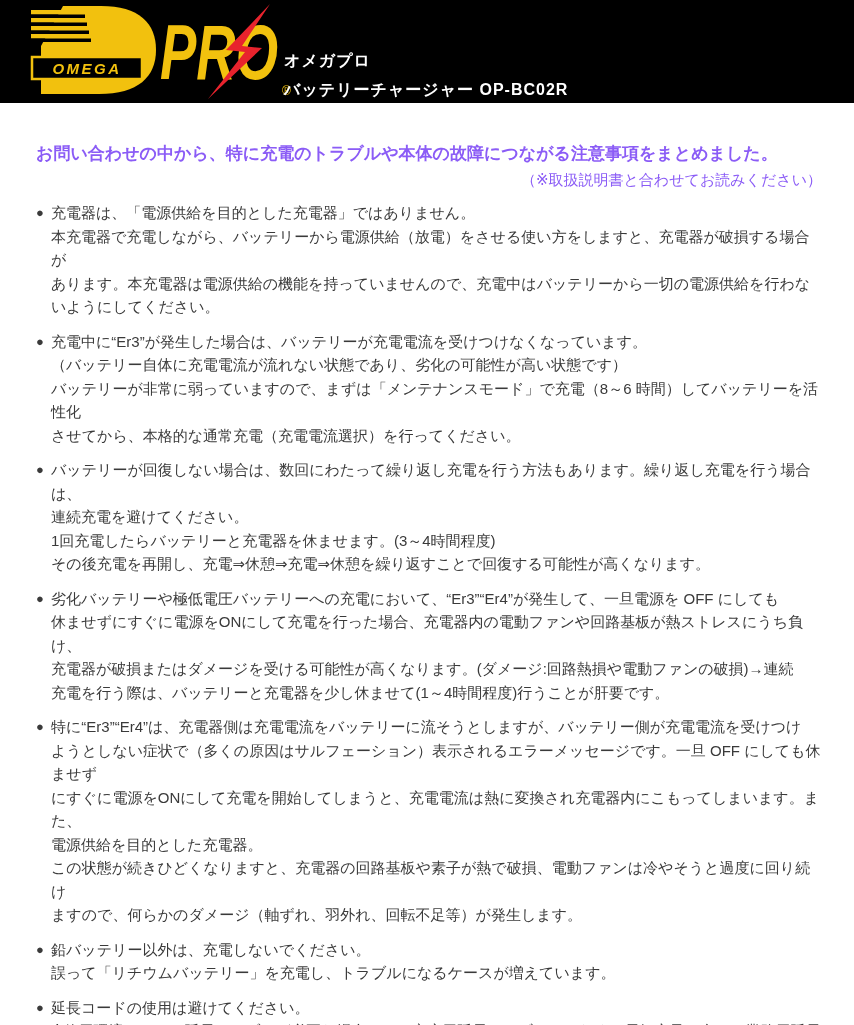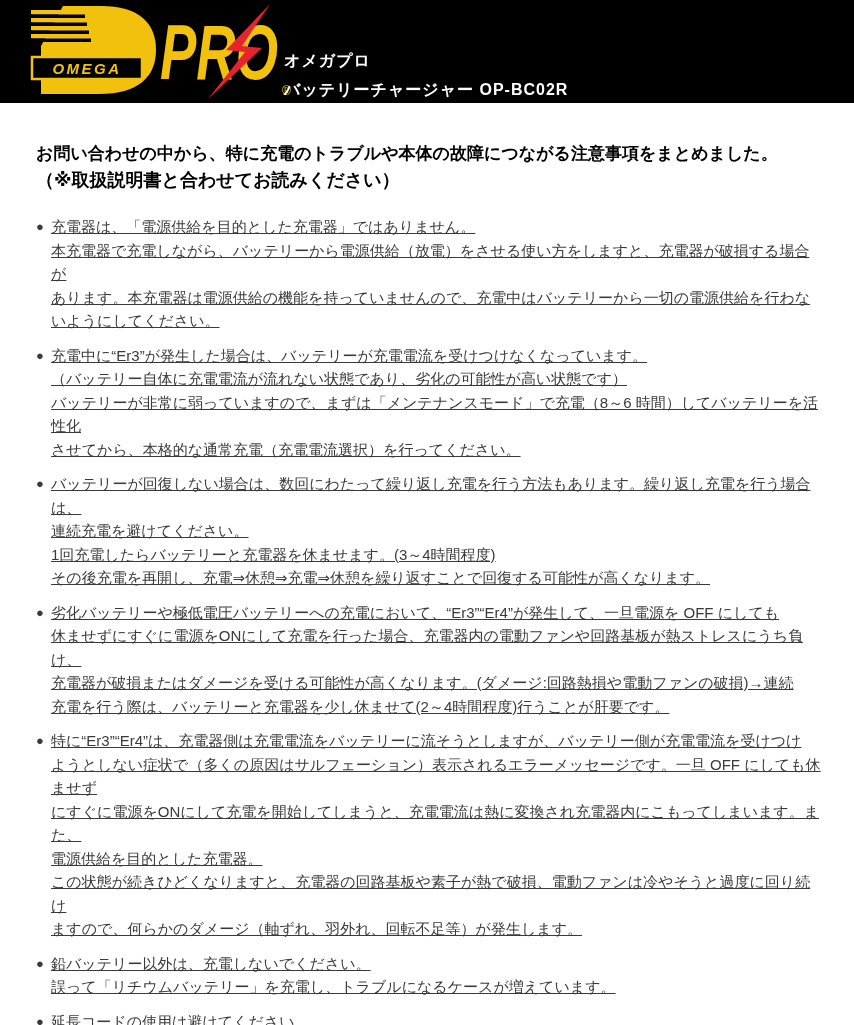--- a/index.html
+++ b/index.html
@@ -23,35 +23,35 @@
   .header-title-line1 {
     font-size:16px; font-weight:700; letter-spacing:1px; line-height:18px;
     margin-bottom:11px;
   }
   .header-title-line2 {
     font-size:16px; font-weight:700; letter-spacing:1px; line-height:18px;
   }
 
   
   .content { padding:38px 32px 14px 36px; }
-  .intro { margin-bottom:22px; color:#000000; }
+  .intro { margin-bottom:8px; color:#8b5cf6; }
   .intro-line1 { font-size:17px; font-weight:700; line-height:26px; }
-  .intro-line2 { font-size:18px; font-weight:700; line-height:26px; }
+  .intro-line2 { font-size:15px; font-weight:400; line-height:26px;text-align:right; }
 
   .notes-list { }
   .note {
     display:flex; align-items:flex-start;
     font-size:15px; line-height:23.5px; color:#3a3a3a;
     margin-bottom:11px;
   }
   .note:last-child { margin-bottom:0; }
   .bullet {
     flex:0 0 15px; width:15px; font-size:13px; line-height:23.5px; color:#3a3a3a;
   }
-  .note-text { flex:1; white-space:pre-line;text-decoration:underline; }
+  .note-text { flex:1; white-space:pre-line; }
 </style>
 </head>
 <body>
 
 <div class="page">
 
   <div class="header">
 
     <div class="logo">
       <svg width="268" height="92" viewBox="0 0 268 92" xmlns="http://www.w3.org/2000/svg">
@@ -120,21 +120,21 @@
 連続充電を避けてください。
 1回充電したらバッテリーと充電器を休ませます。(3～4時間程度)
 その後充電を再開し、充電⇒休憩⇒充電⇒休憩を繰り返すことで回復する可能性が高くなります。</div>
       </div>
 
       <div class="note">
         <span class="bullet">●</span>
         <div class="note-text">劣化バッテリーや極低電圧バッテリーへの充電において、“Er3”“Er4”が発生して、一旦電源を OFF にしても
 休ませずにすぐに電源をONにして充電を行った場合、充電器内の電動ファンや回路基板が熱ストレスにうち負け、
 充電器が破損またはダメージを受ける可能性が高くなります。(ダメージ:回路熱損や電動ファンの破損)→連続
-充電を行う際は、バッテリーと充電器を少し休ませて(2～4時間程度)行うことが肝要です。</div>
+充電を行う際は、バッテリーと充電器を少し休ませて(1～4時間程度)行うことが肝要です。</div>
       </div>
 
       <div class="note">
         <span class="bullet">●</span>
         <div class="note-text">特に“Er3”“Er4”は、充電器側は充電電流をバッテリーに流そうとしますが、バッテリー側が充電電流を受けつけ
 ようとしない症状で（多くの原因はサルフェーション）表示されるエラーメッセージです。一旦 OFF にしても休ませず
 にすぐに電源をONにして充電を開始してしまうと、充電電流は熱に変換され充電器内にこもってしまいます。また、
 電源供給を目的とした充電器。
 この状態が続きひどくなりますと、充電器の回路基板や素子が熱で破損、電動ファンは冷やそうと過度に回り続け
 ますので、何らかのダメージ（軸ずれ、羽外れ、回転不足等）が発生します。</div>

